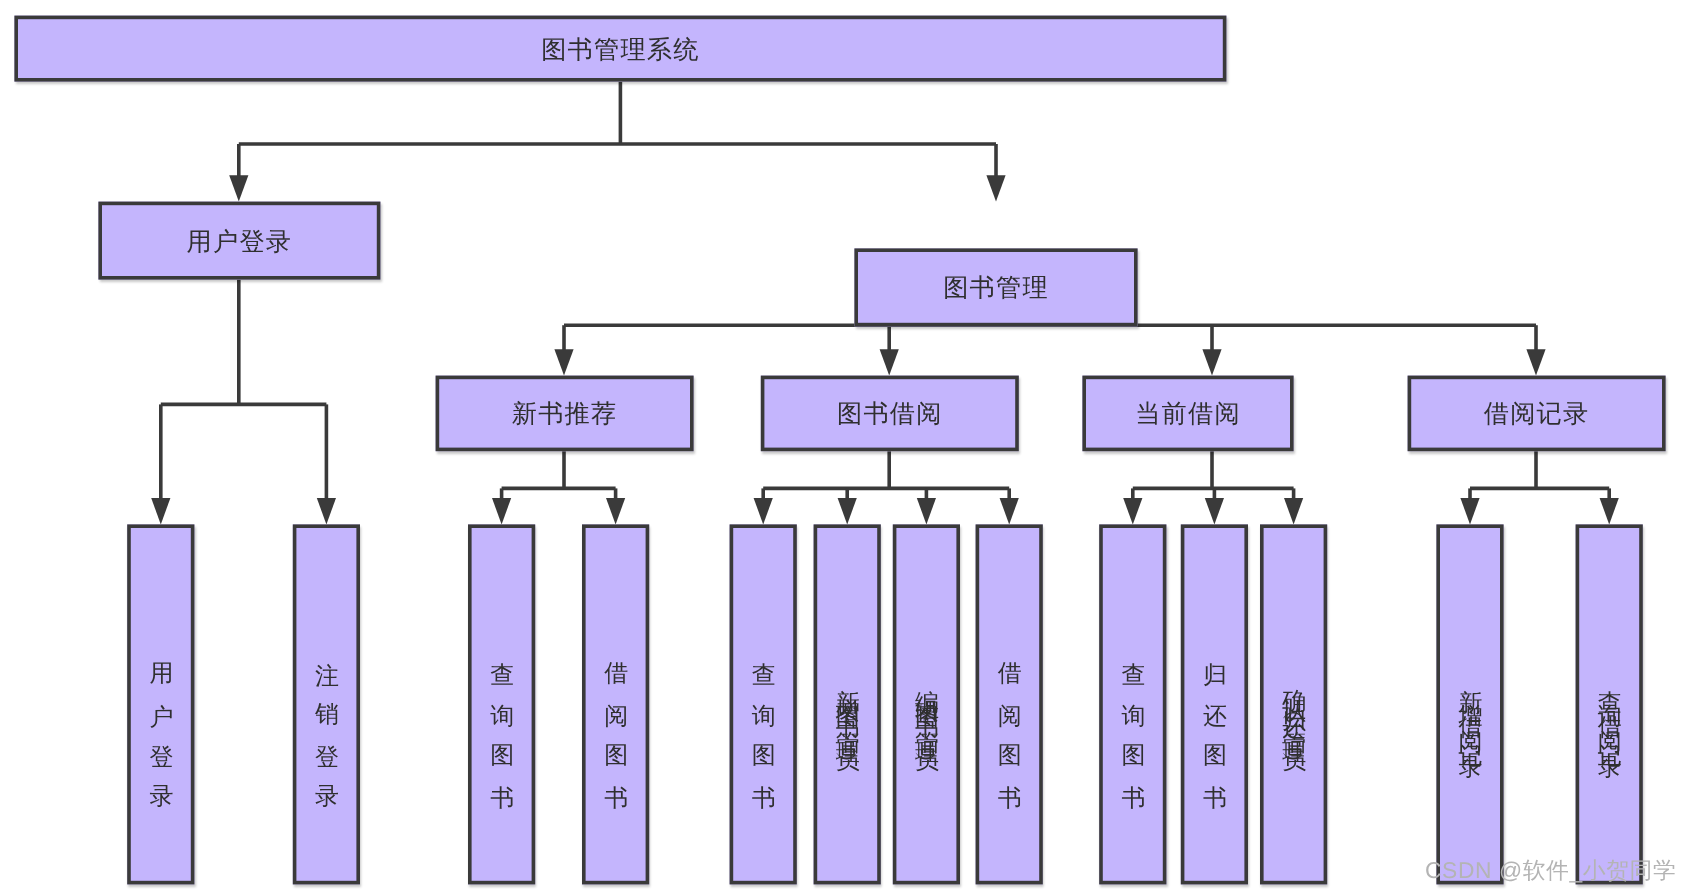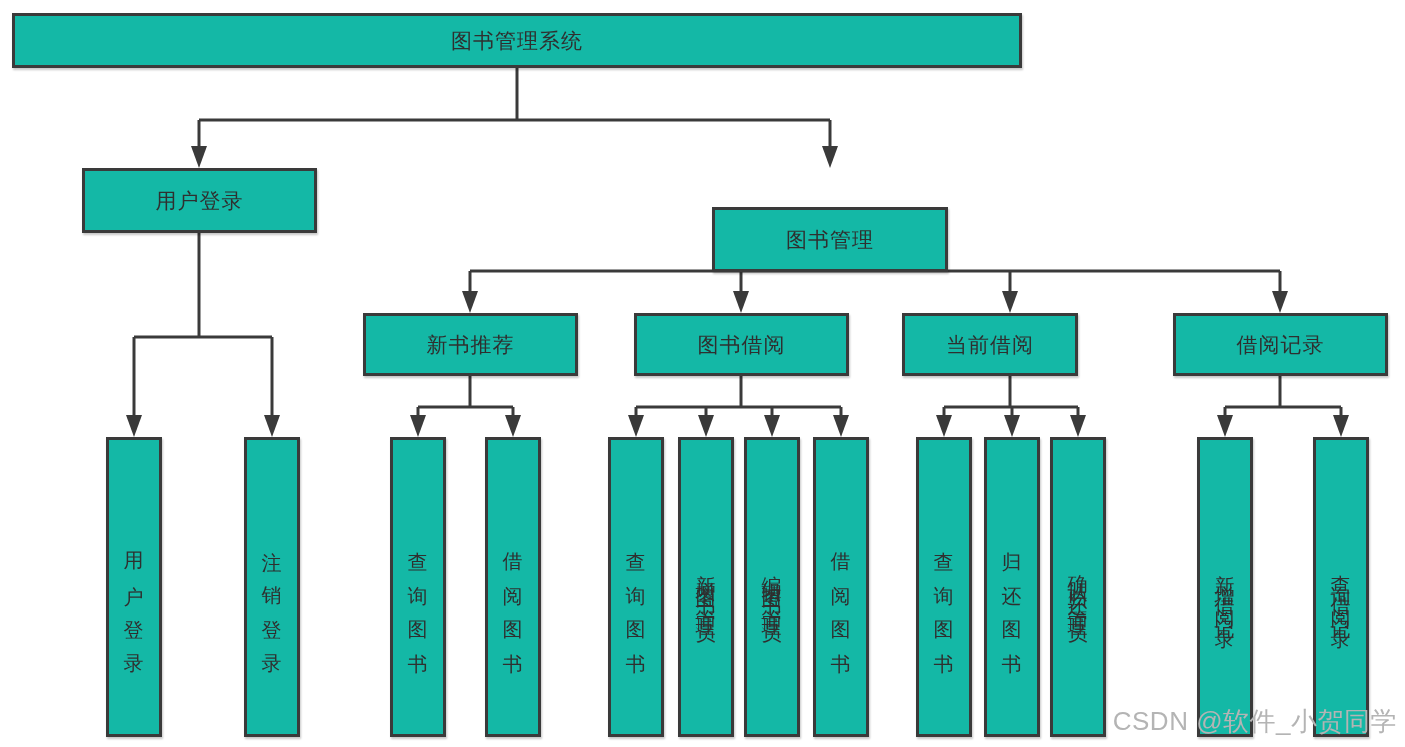--- a/index.html
+++ b/index.html
@@ -1,21 +1,21 @@
 <!DOCTYPE html>
 <html><head>
 <meta charset="utf-8">
 <style>
   html,body{margin:0;padding:0;background:#ffffff;}
   body{font-family:"Liberation Sans","DejaVu Sans",sans-serif;}
   .stage{position:relative;width:1405px;height:747px;background:#ffffff;overflow:hidden;}
   .connectors{position:absolute;left:0;top:0;width:1405px;height:747px;}
   .node{
     position:absolute;
-    background:#14b8a6;
+    background:#c4b5fd;
     border:3px solid #3a3a3a;
     box-sizing:border-box;
     display:flex;align-items:center;justify-content:center;
     color:#2f2f2f;
     box-shadow:1px 2px 2px rgba(0,0,0,0.22);
   }
   .hnode span{font-size:21px;letter-spacing:1px;white-space:nowrap;}
   .root{left:12px;top:13px;width:1010px;height:55px;}
   .l1a{left:82px;top:168px;width:235px;height:65px;}
   .l1b{left:712px;top:168px;width:236px;height:65px;margin-top:39px;}
@@ -35,21 +35,21 @@
   .ls4 span{letter-spacing:34px;transform:translateY(17px);}
   .ls6 span{letter-spacing:11px;transform:translateY(5px);}
   .ls9 span{letter-spacing:7px;transform:translateY(3px);}
   .lfA{left:106px;} .lfB{left:244px;}
   .lfC{left:390px;} .lfD{left:485px;}
   .lfE{left:608px;} .lfF{left:678px;} .lfG{left:744px;} .lfH{left:813px;}
   .lfI{left:916px;} .lfJ{left:984px;} .lfK{left:1050px;}
   .lfL{left:1197px;} .lfM{left:1313px;}
   .watermark{
     position:absolute;right:8px;bottom:8px;
-    font-size:26px;color:#b4b4b4;letter-spacing:0.5px;
+    font-size:19px;color:#b4b4b4;letter-spacing:0.5px;
     z-index:10;white-space:nowrap;
   }
   svg line{stroke:#3a3a3a;stroke-width:3;}
   svg polygon{fill:#3a3a3a;stroke:none;}
 </style>
 </head>
 <body>
 
 <div class="stage">
 

